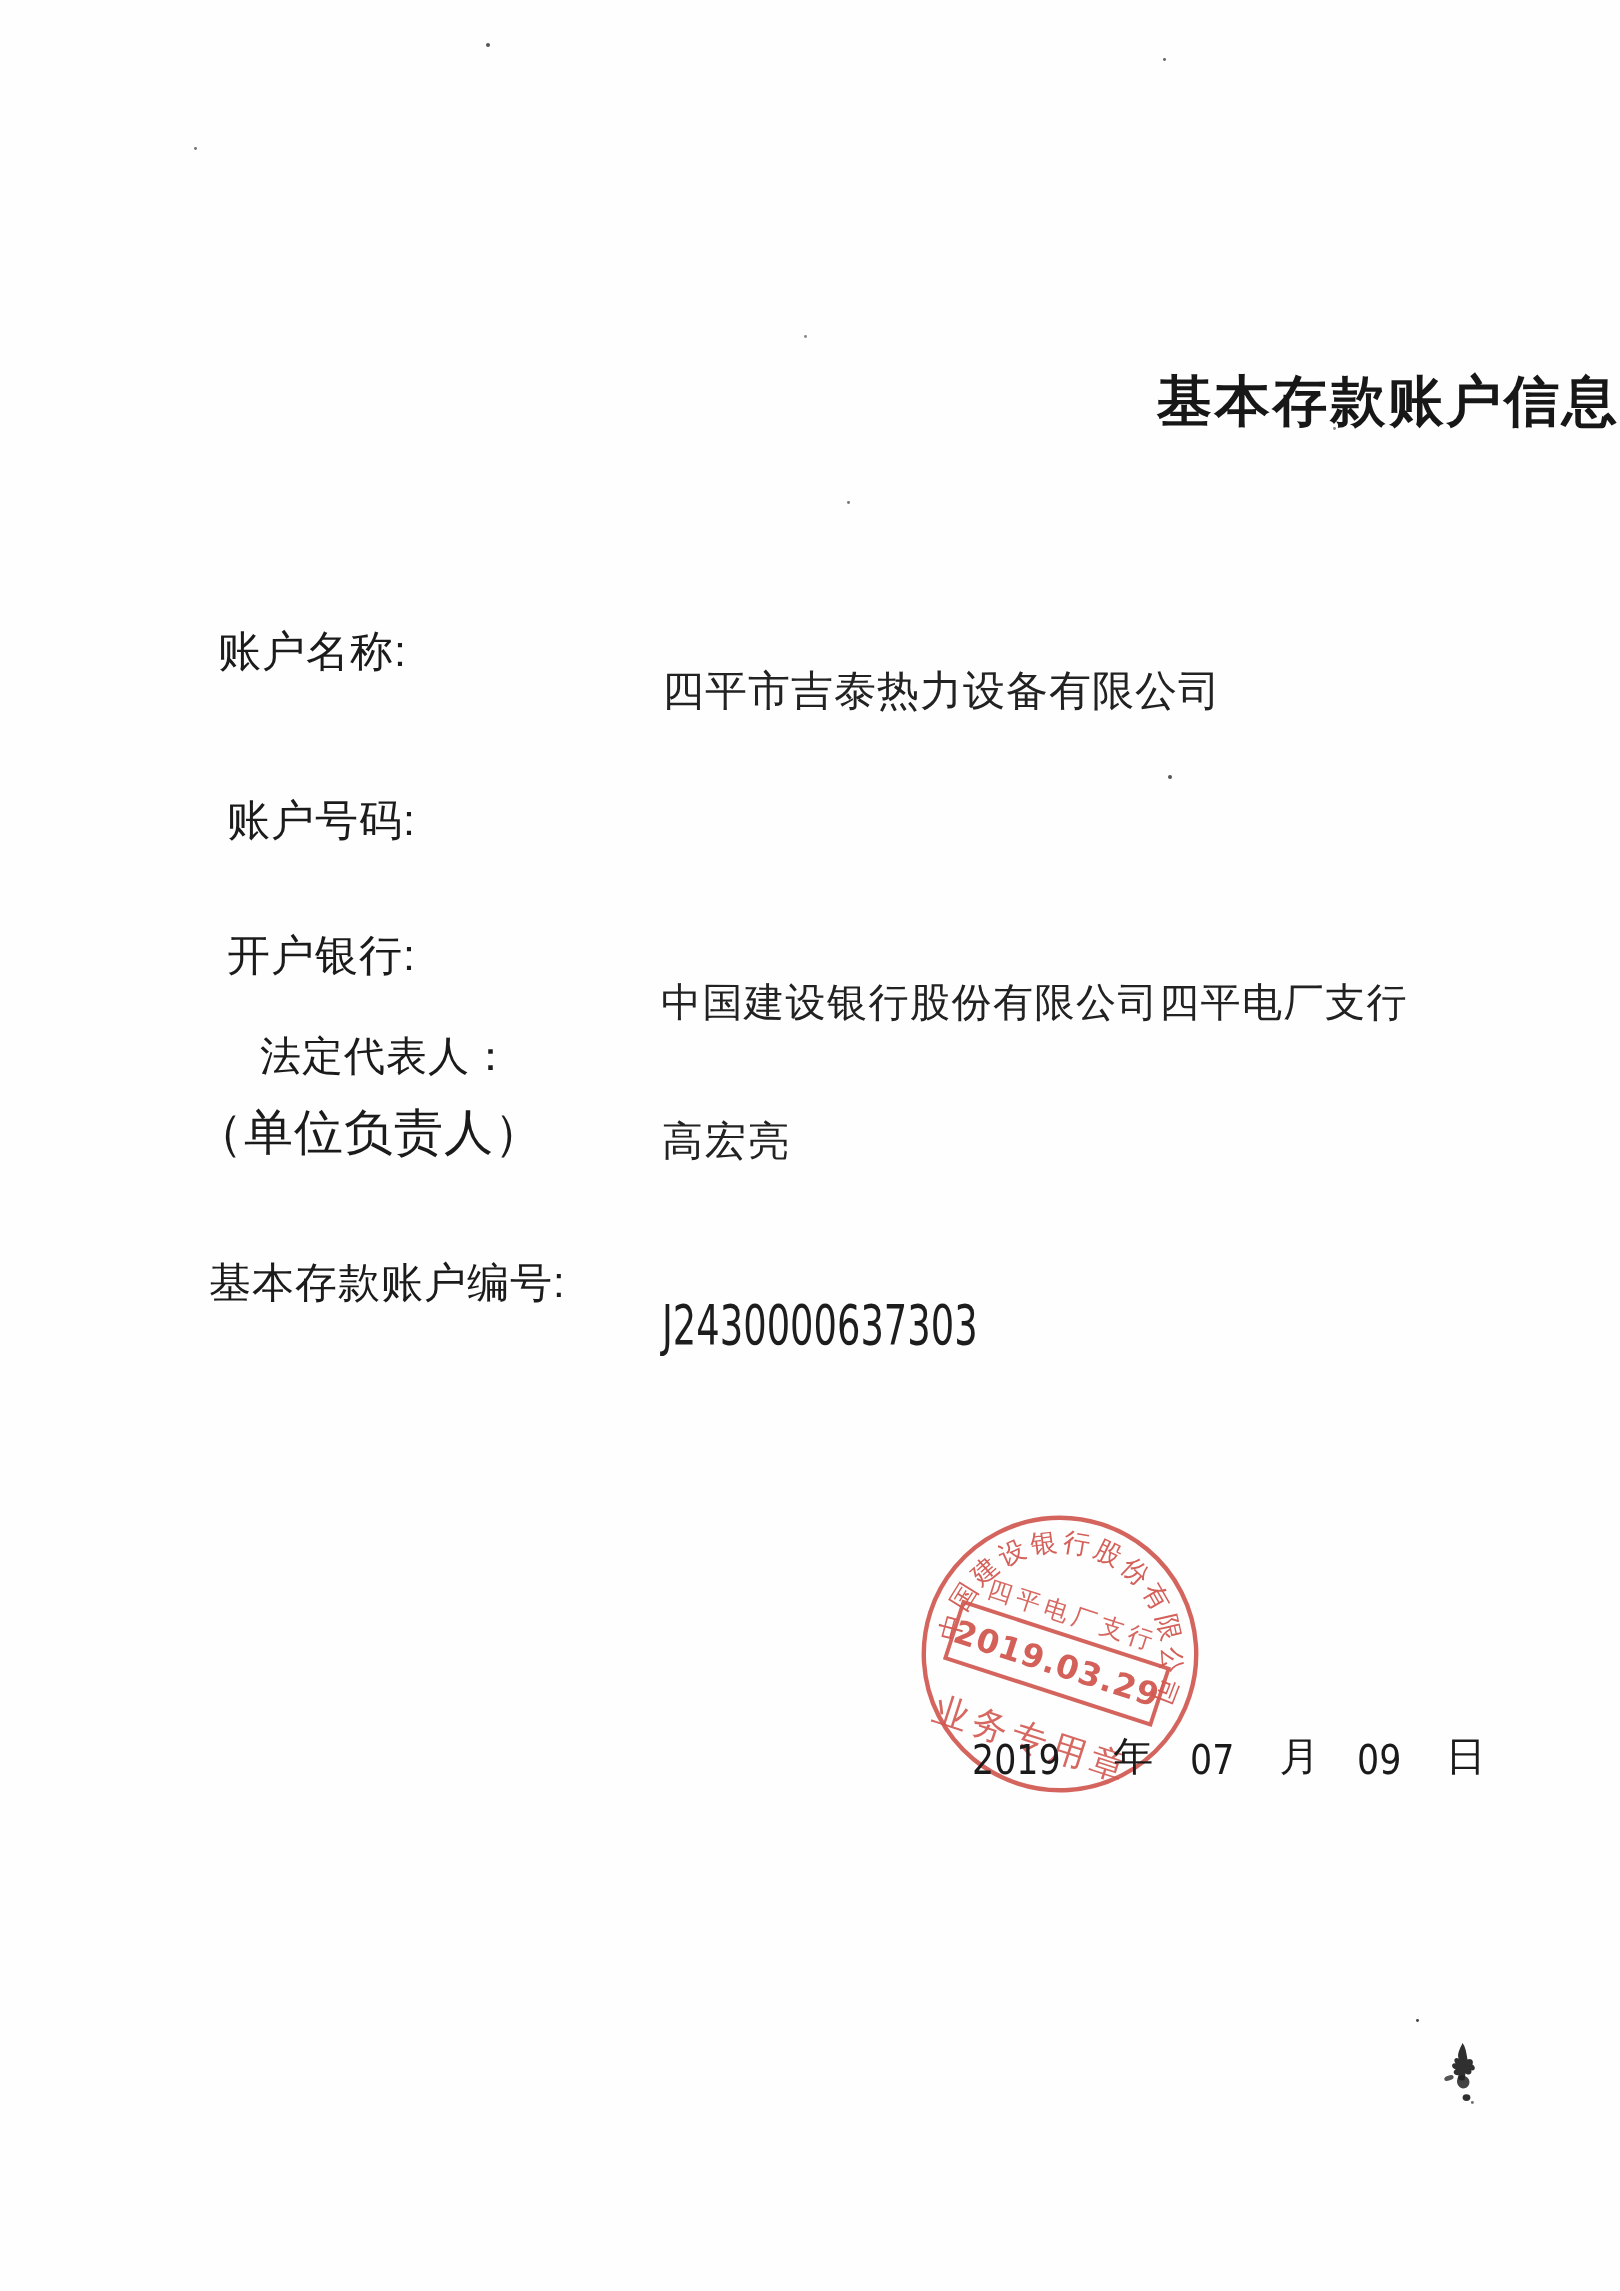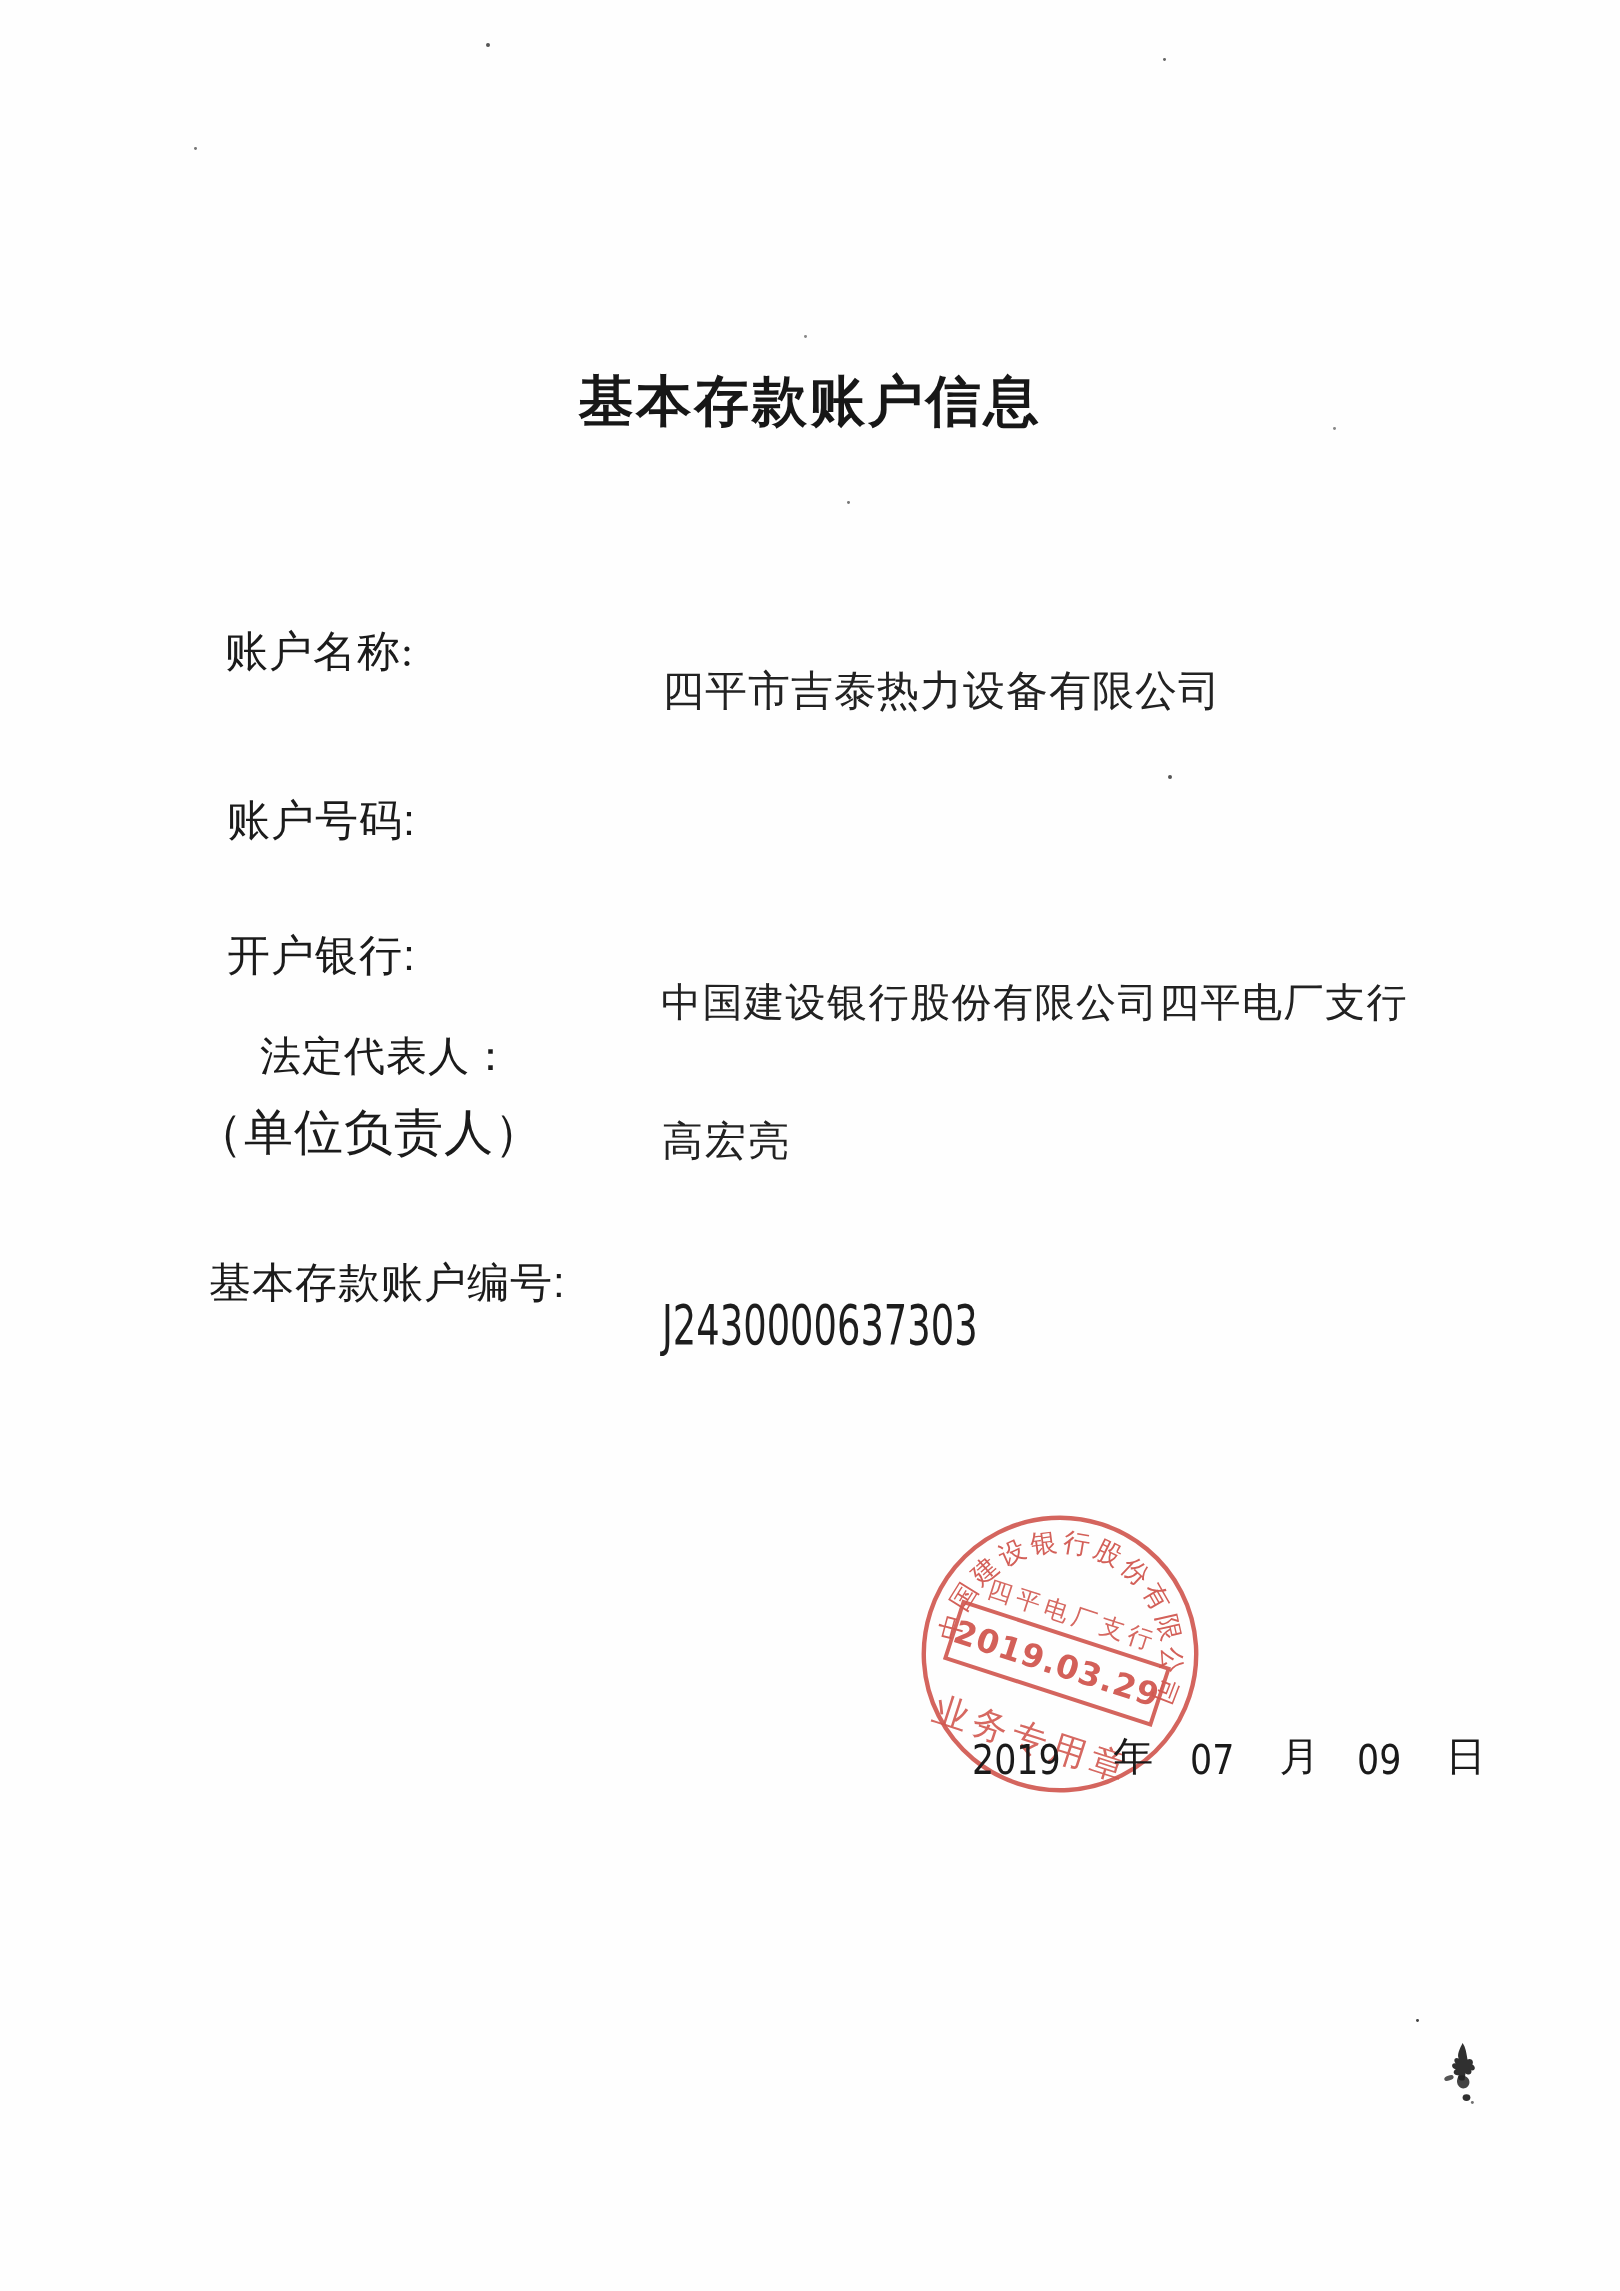--- a/index.html
+++ b/index.html
@@ -7,21 +7,21 @@
     position:relative;
     width:1620px;height:2292px;
     background:#fefefe;
     overflow:hidden;
     font-family:"Liberation Sans",sans-serif;
     color:#1c1c1c;
   }
   .title{
     position:absolute;
     left:0;top:365px;width:1620px;
-    text-align:center;
+    text-align:right;
     font-family:"Liberation Serif",serif;
     font-size:55px;
     font-weight:700;
     letter-spacing:2.9px;
     color:#171717;
   }
   .row-label{
     position:absolute;
     font-size:43px;
     font-weight:500;
@@ -87,21 +87,21 @@
     z-index:0;
   }
 </style>
 </head>
 <body>
 
 <div class="page">
 
   <div class="title">基本存款账户信息</div>
 
-  <div class="row-label" style="left:225px;top:623px;font-family:Liberation Serif, serif;">账户名称:</div>
+  <div class="row-label" style="left:218px;top:623px;">账户名称:</div>
   <div class="row-value" style="left:662px;top:621px;">四平市吉泰热力设备有限公司</div>
 
   <div class="row-label" style="left:227px;top:792px;">账户号码:</div>
 
   <div class="row-label" style="left:227px;top:927px;">开户银行:</div>
   <div class="row-value" style="left:661px;top:933px;font-size:40px;letter-spacing:1.5px;">中国建设银行股份有限公司四平电厂支行</div>
 
   <div class="row-label" style="left:218px;top:1029px;font-size:41px;margin-left:42px;">法定代表人：</div>
   <div class="row-label" style="left:194px;top:1100px;font-size:49px;">（单位负责人）</div>
   <div class="row-value" style="left:662px;top:1072px;font-size:41px;letter-spacing:2px;">高宏亮</div>

